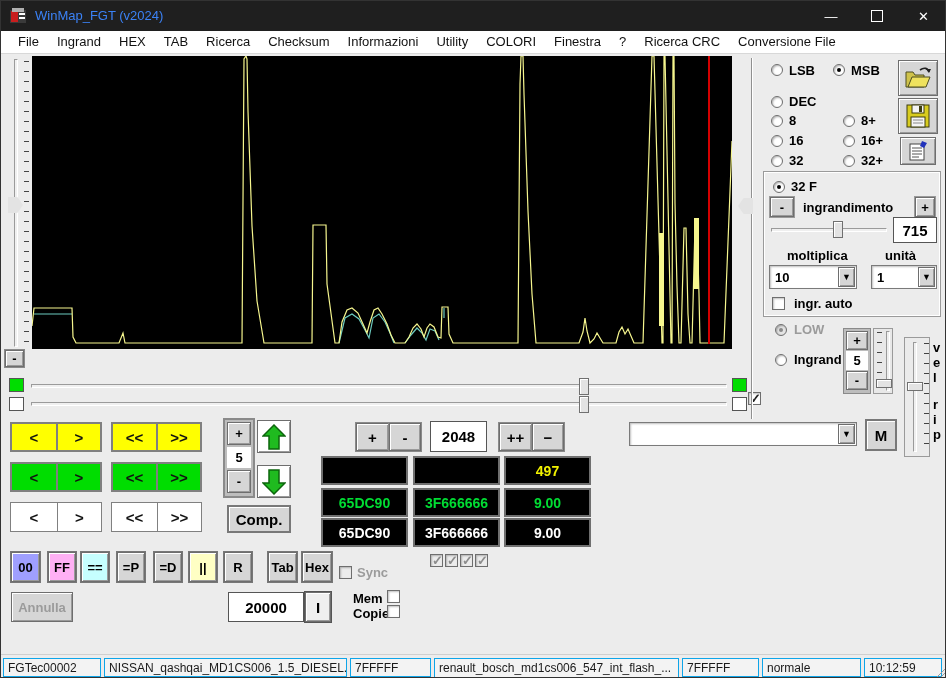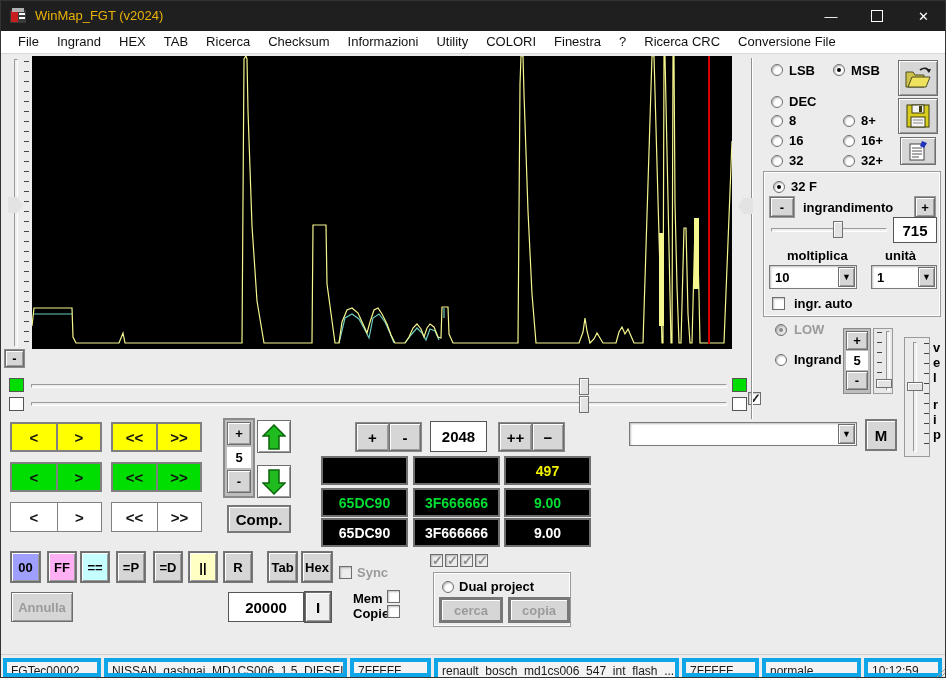--- a/index.html
+++ b/index.html
@@ -1,20 +1,20 @@
 <!DOCTYPE html>
 <html><head>
 <meta charset="utf-8">
 <style>
   html,body{margin:0;padding:0;background:#666;font-family:"Liberation Sans",sans-serif;}
   .win{position:relative;width:946px;height:678px;background:#ececec;border:1px solid #333;box-sizing:border-box;overflow:hidden;}
   .abs{position:absolute;box-sizing:border-box;}
   
   .titlebar{left:0;top:0;width:100%;height:30px;background:#1f1f1f;color:#fff;}
-  .title-text{left:34px;top:7px;font-size:13px;color:#eab308;}
+  .title-text{left:34px;top:7px;font-size:13px;color:#3b82f6;}
   .winbtn{top:0;width:46px;height:30px;display:flex;align-items:center;justify-content:center;color:#fff;font-size:13px;}
   .maxglyph{width:10px;height:10px;border:1px solid #fff;}
   
   .menubar{left:0;top:30px;width:100%;height:23px;background:#fff;border-bottom:1px solid #d8d8d8;display:flex;align-items:center;padding-left:8px;}
   .menuitem{font-size:13px;color:#111;padding:0 9px;line-height:22px;}
   
   .raised{background:#d6d6d6;border:1px solid #6e6e6e;box-shadow:inset 1px 1px 0 #fff, inset -1px -1px 0 #9a9a9a;display:flex;align-items:center;justify-content:center;}
   .raised2{background:#d6d6d6;border:2px solid #787878;box-shadow:inset 1px 1px 0 #fff;display:flex;align-items:center;justify-content:center;}
   .sunken{background:#fff;border:1px solid #7a7a7a;box-shadow:inset 1px 1px 2px rgba(0,0,0,.25);}
   .b{font-weight:bold;font-size:13px;color:#000;}
@@ -41,21 +41,21 @@
   .axis{display:flex;background:#e4e4e4;border:1px solid #6f6f6f;}
   .axis .cell{flex:1;border-left:1px solid #8a8a8a;box-shadow:inset 1px 0 0 #fdfdfd;text-align:right;font-weight:bold;font-size:14px;color:#000;padding:2px 4px 0 0;}
   .axis .cell:first-child{border-left:none;box-shadow:none;}
   
   .nbtn{display:flex;align-items:center;justify-content:center;font-weight:bold;font-size:15px;color:#111;border:2px solid #808080;}
   .nbtn.wh{border-width:1px;background:#fff;}
   
   .gcell{width:87px;height:29px;background:#000;border:2px solid #6f6f6f;display:flex;align-items:center;justify-content:center;font-weight:bold;font-size:14px;}
   .t-green{color:#00dd33;}.t-white{color:#fff;}.t-yellow{color:#f2f200;}
   .groupbox{border:1px solid #9a9a9a;box-shadow:inset 0 0 0 1px #fff;}
-  .statusfield{background:#f3f3f3;border:4px solid #0ea5e9;font-size:12px;color:#1a1a1a;padding:2px 0 0 4px;overflow:hidden;white-space:nowrap;}
+  .statusfield{background:#f3f3f3;border:1px solid #0ea5e9;font-size:12px;color:#1a1a1a;padding:2px 0 0 4px;overflow:hidden;white-space:nowrap;}
   .vlabel{font-weight:bold;font-size:13px;color:#000;}
 </style>
 </head>
 <body>
 
 <div class="win">
 
   <div class="abs titlebar">
     <svg class="abs" style="left:9px;top:7px" width="18" height="16" viewBox="0 0 18 16">
       <rect x="0" y="2" width="16" height="13" fill="#3a3a3a"></rect>
@@ -319,30 +319,20 @@
       <span class="graytxt">Annulla</span>
     </div>
   <div class="abs b15" style="left:227px;top:591px;width:76px;height:30px;background:#fff;border:1px solid #555;display:flex;align-items:center;justify-content:center">20000</div>
   <div class="abs raised b15" style="left:304px;top:591px;width:26px;height:30px;background:#efefef;outline:1px solid #555">I</div>
 
   <div class="abs b" style="left:352px;top:590px">Mem</div>
   <div class="abs cb" style="left:386px;top:589px"></div>
   <div class="abs b" style="left:352px;top:605px">Copie</div>
   <div class="abs cb" style="left:386px;top:604px"></div>
 
-  <div class="abs groupbox" style="left:432px;top:571px;width:138px;height:55px">
-    <div class="abs radio" style="left:8px;top:8px"></div>
-    <div class="abs b" style="left:25px;top:6px">Dual project</div>
-    <div class="abs raised2 b" style="left:6px;top:25px;width:62px;height:24px;outline:1px solid #777">
-        <span class="graytxt">cerca</span>
-      </div>
-    <div class="abs raised2 b" style="left:75px;top:25px;width:60px;height:24px;outline:1px solid #777">
-        <span class="graytxt">copia</span>
-      </div>
-  </div>
 
   <div class="abs" style="left:0;top:653px;width:946px;height:25px;background:#ececec;border-top:1px solid #cfcfcf">
     <div class="abs statusfield" style="left:2px;top:3px;width:98px;height:19px">FGTec00002</div>
     <div class="abs statusfield" style="left:103px;top:3px;width:243px;height:19px">NISSAN_qashqai_MD1CS006_1.5_DIESEL.bi...</div>
     <div class="abs statusfield" style="left:349px;top:3px;width:81px;height:19px">7FFFFF</div>
     <div class="abs statusfield" style="left:433px;top:3px;width:245px;height:34px">renault_bosch_md1cs006_547_int_flash_...</div>
     <div class="abs statusfield" style="left:681px;top:3px;width:77px;height:19px">7FFFFF</div>
     <div class="abs statusfield" style="left:761px;top:3px;width:99px;height:19px">normale</div>
     <div class="abs statusfield" style="left:863px;top:3px;width:78px;height:19px">10:12:59</div>
     <svg class="abs" style="right:1px;bottom:1px" width="12" height="12">

